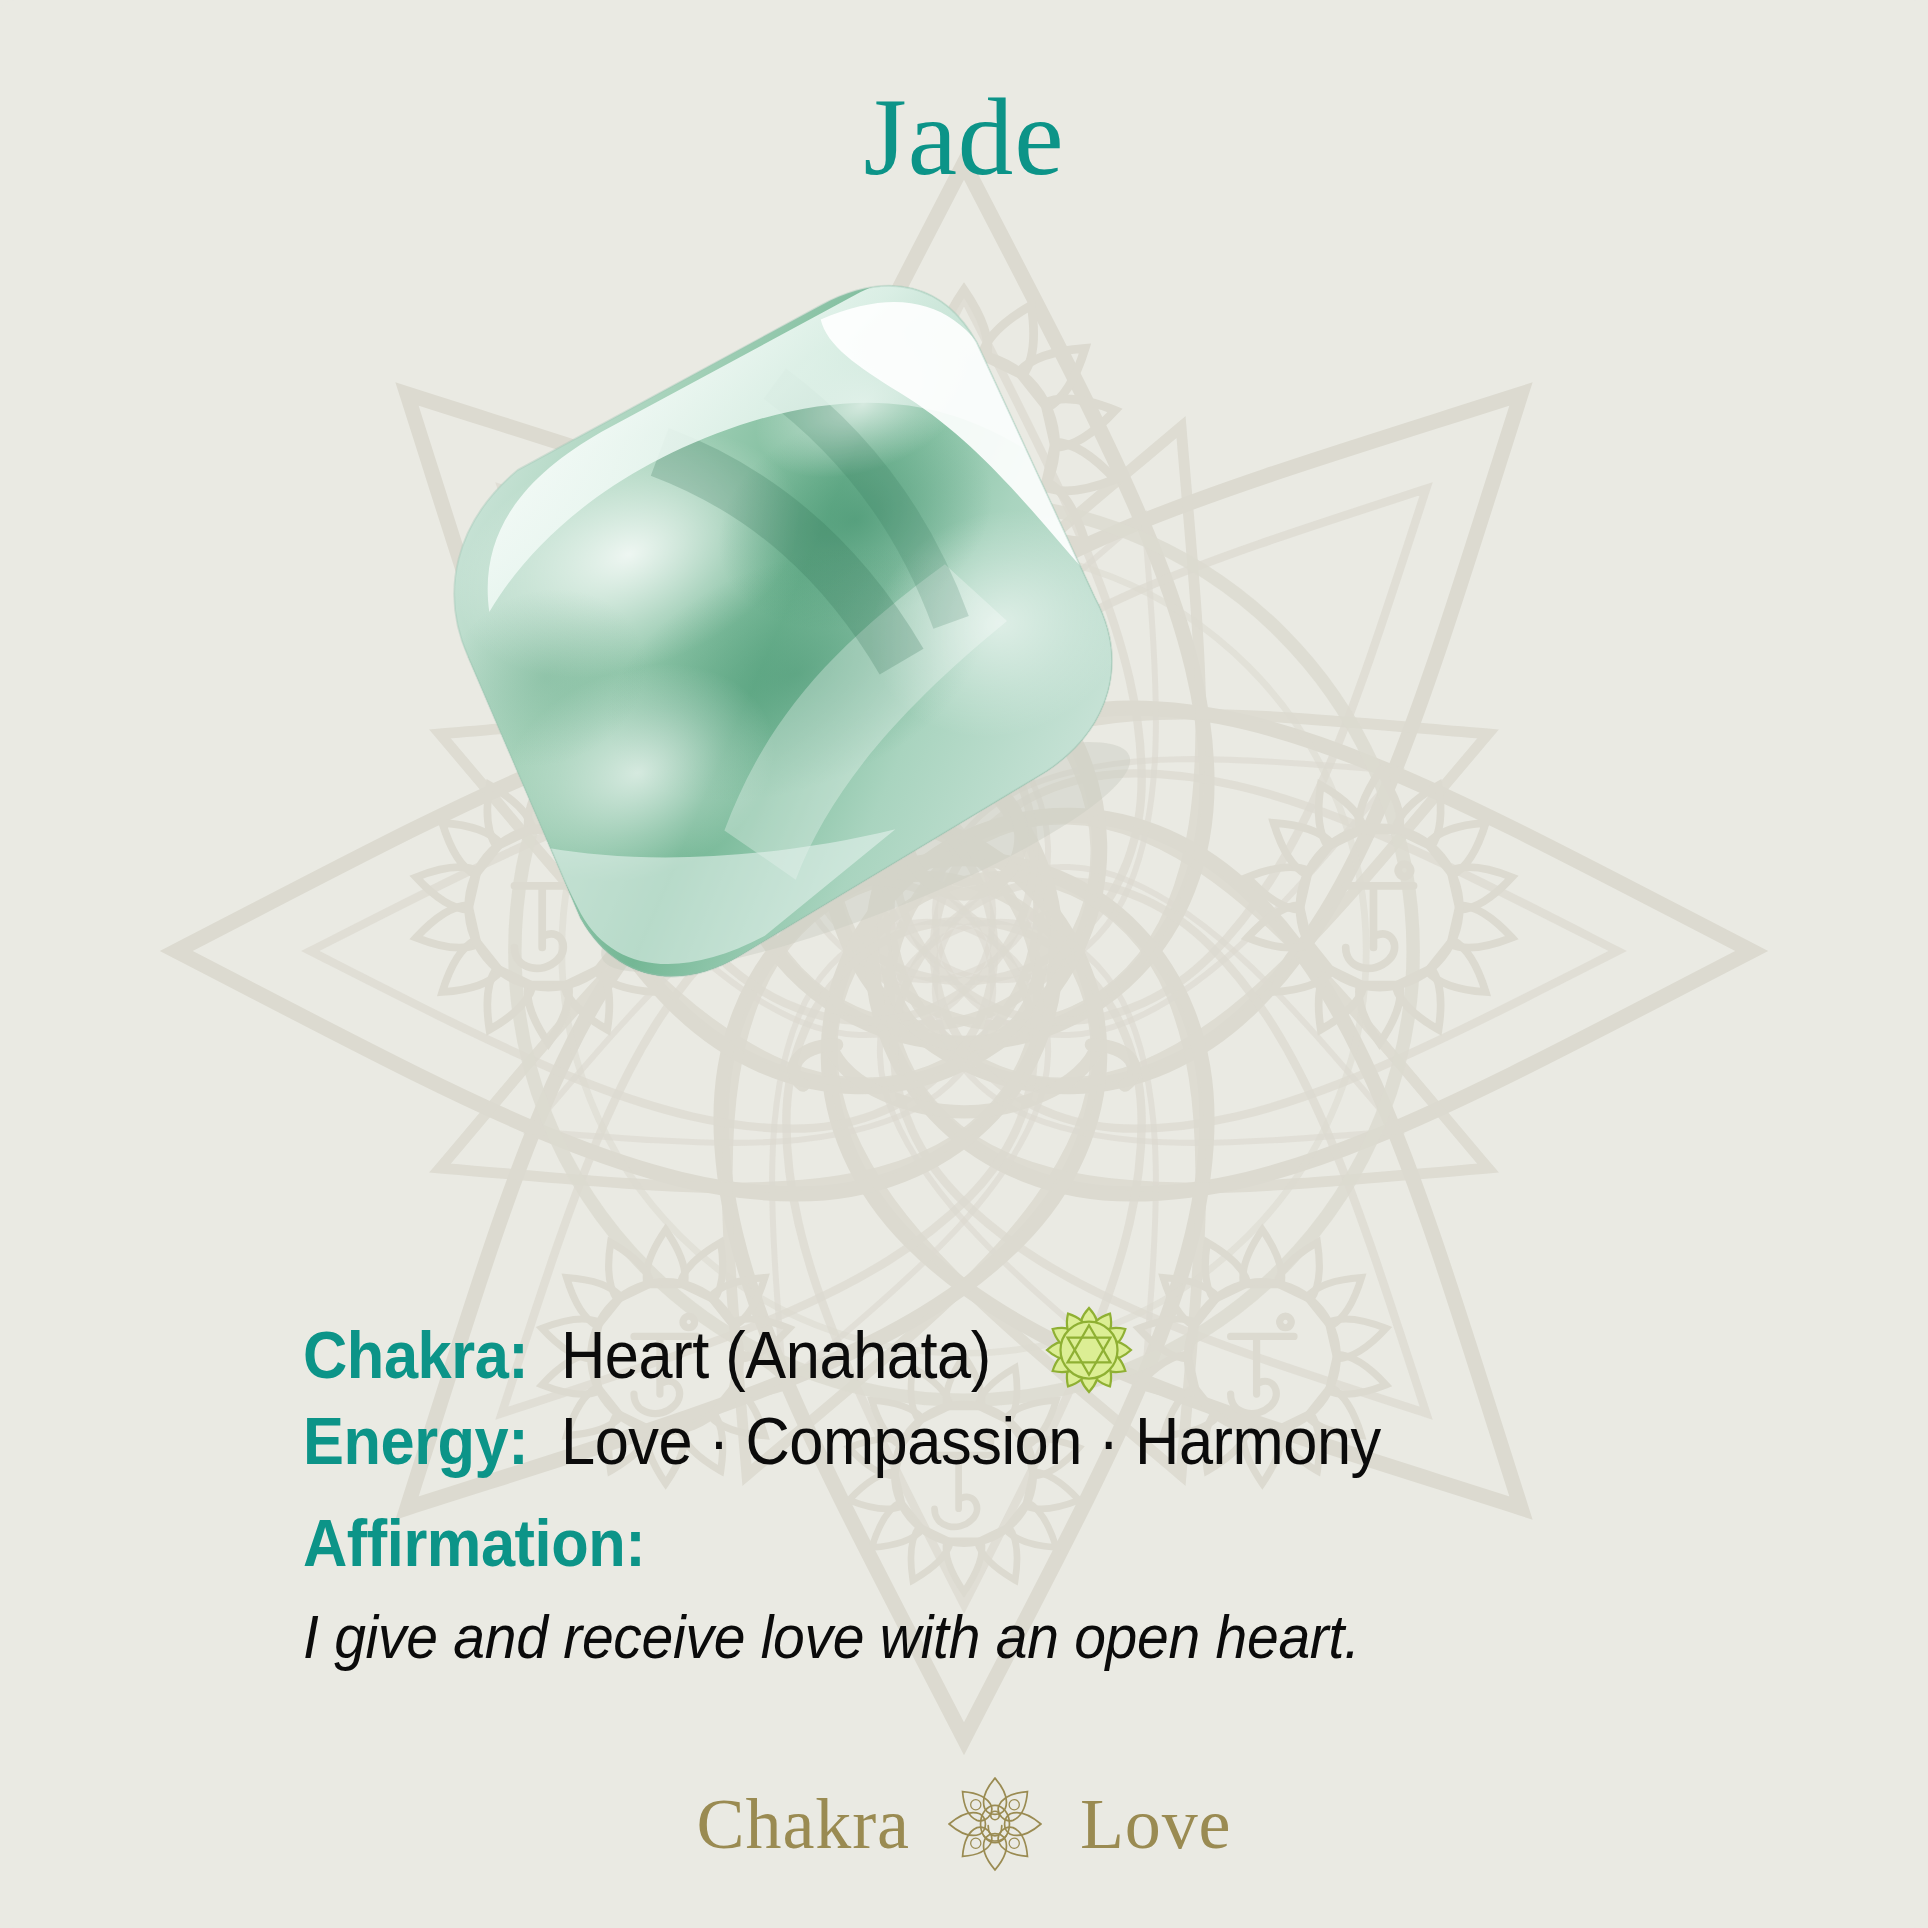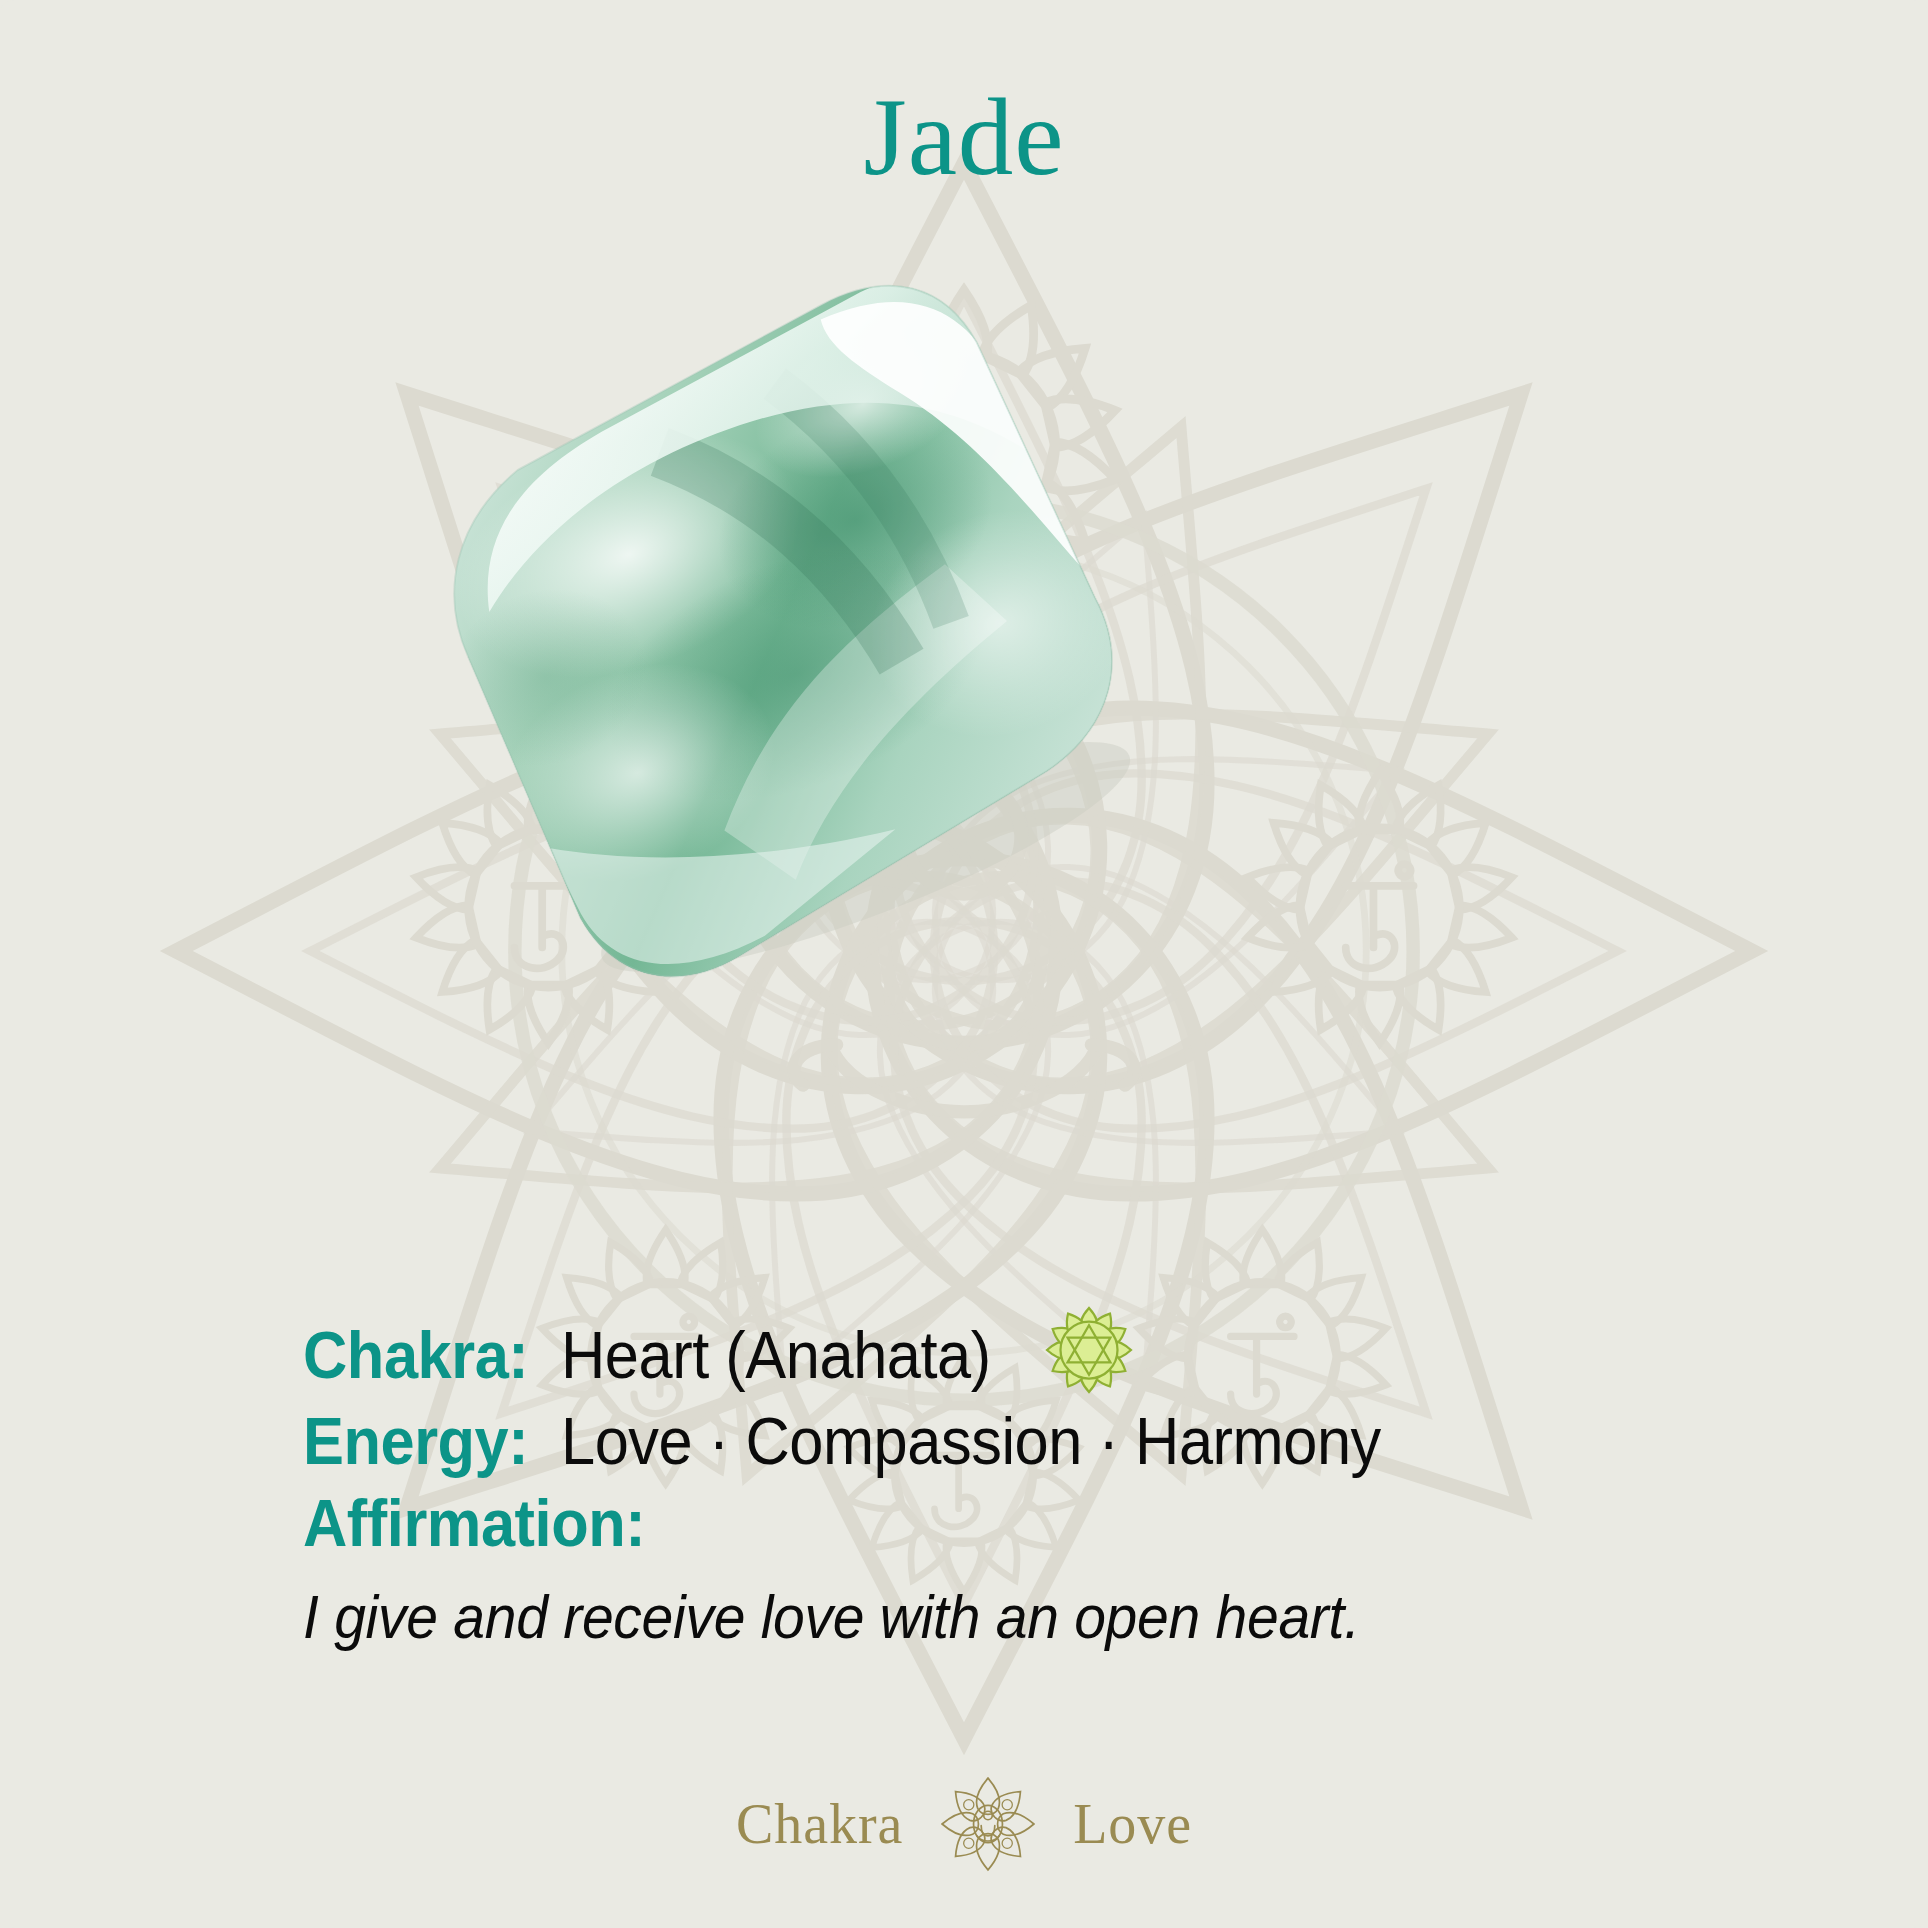--- a/index.html
+++ b/index.html
@@ -72,21 +72,21 @@
     left: 303px;
     top: 1288px;
     width: 1337px;
   }
   .row {
     display: flex;
     align-items: baseline;
     white-space: nowrap;
   }
   .row.chakra { margin-bottom: 13px; }
-  .row.energy { margin-bottom: 10px; }
+  .row.energy { margin-bottom: 30px; }
 
   .label {
     color: #0c9488;
     font-weight: bold;
     font-size: 66px;
     line-height: 1.1;
     font-family: "Liberation Sans Narrow", "Liberation Sans", sans-serif;
     transform: scaleX(0.93);
     transform-origin: left bottom;
     letter-spacing: -0.5px;
@@ -141,21 +141,21 @@
     left: 0;
     right: 0;
     bottom: 53px;
     display: flex;
     align-items: center;
     justify-content: center;
     gap: 34px;
   }
   .brand-word {
     font-family: "Liberation Serif", "DejaVu Serif", serif;
-    font-size: 56px;
+    font-size: 72px;
     color: #9a8b52;
     line-height: 1;
     letter-spacing: 0.9px;
   }
   #brand-mark {
     width: 102px;
     height: 102px;
     flex: 0 0 auto;
   }
 </style>

